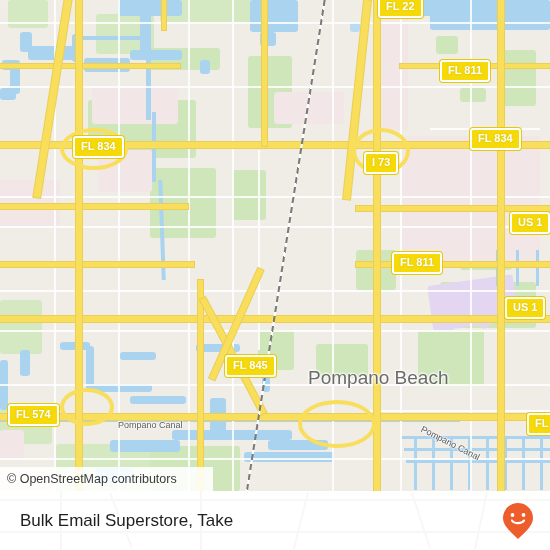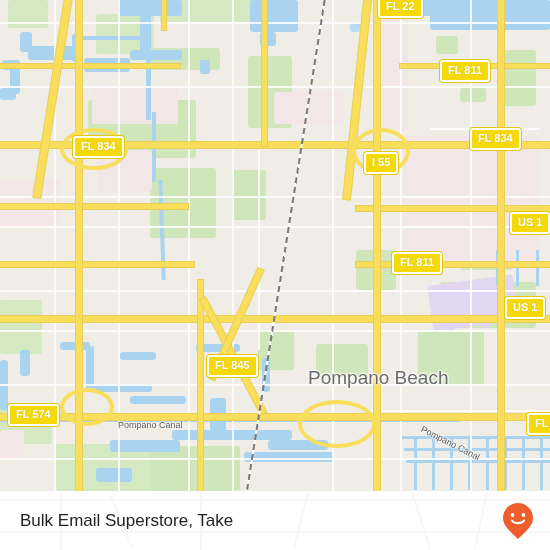--- a/index.html
+++ b/index.html
@@ -234,47 +234,50 @@
     <div class="shield" style="left:440px;top:60px;">
       <span>FL 811</span>
     </div>
     <div class="shield" style="left:470px;top:128px;">
       <span>FL 834</span>
     </div>
     <div class="shield" style="left:73px;top:136px;">
       <span>FL 834</span>
     </div>
     <div class="shield" style="left:364px;top:152px;">
-      <span>I 55</span>
+      <span>I 73</span>
     </div>
     <div class="shield" style="left:510px;top:212px;">
       <span>US 1</span>
     </div>
     <div class="shield" style="left:392px;top:252px;">
       <span>FL 811</span>
     </div>
     <div class="shield" style="left:505px;top:297px;">
       <span>US 1</span>
     </div>
-    <div class="shield" style="left:207px;top:355px;">
+    <div class="shield" style="left:225px;top:355px;">
       <span>FL 845</span>
     </div>
     <div class="shield" style="left:8px;top:404px;">
       <span>FL 574</span>
     </div>
     <div class="shield" style="left:527px;top:413px;">
       <span>FL 8</span>
     </div>
 
     <div class="placelabel" style="left:308px;top:367px;">Pompano Beach</div>
 
     <div class="canal-label" style="left:118px;top:420px;">Pompano Canal</div>
     <div class="canal-label" style="left:424px;top:424px;transform:rotate(27deg);transform-origin:left top;">Pompano Canal</div>
 
 
+    <div class="attrib">
+      <span>© OpenStreetMap contributors</span>
+    </div>
   </div>
 
   <div class="footer">
     <div class="footer-ghost">
       <div class="fg" style="left:0;top:8px;width:550px;height:2px;"></div>
       <div class="fg" style="left:0;top:40px;width:550px;height:2px;"></div>
       <div class="fg" style="left:60px;top:0;width:2px;height:59px;"></div>
       <div class="fg" style="left:200px;top:0;width:2px;height:59px;"></div>
       <div class="fg" style="left:300px;top:0;width:2px;height:59px;transform:rotate(14deg);"></div>
       <div class="fg" style="left:420px;top:0;width:2px;height:59px;transform:rotate(-18deg);"></div>

